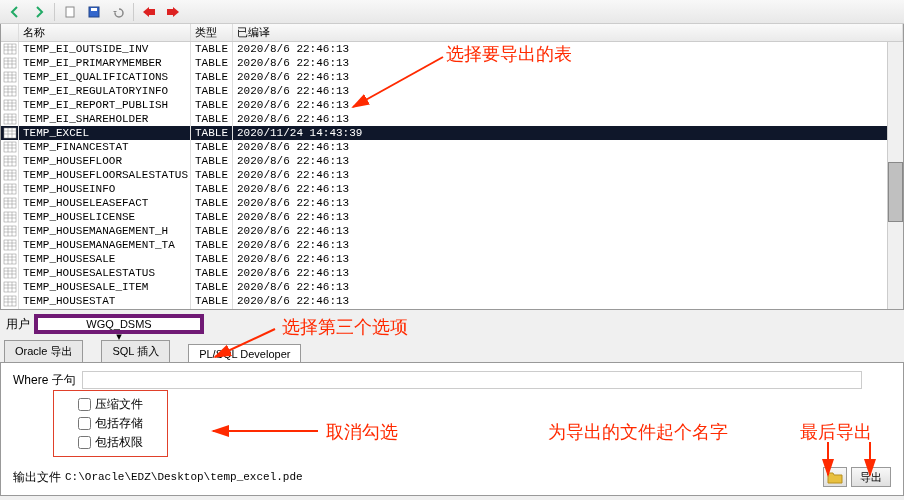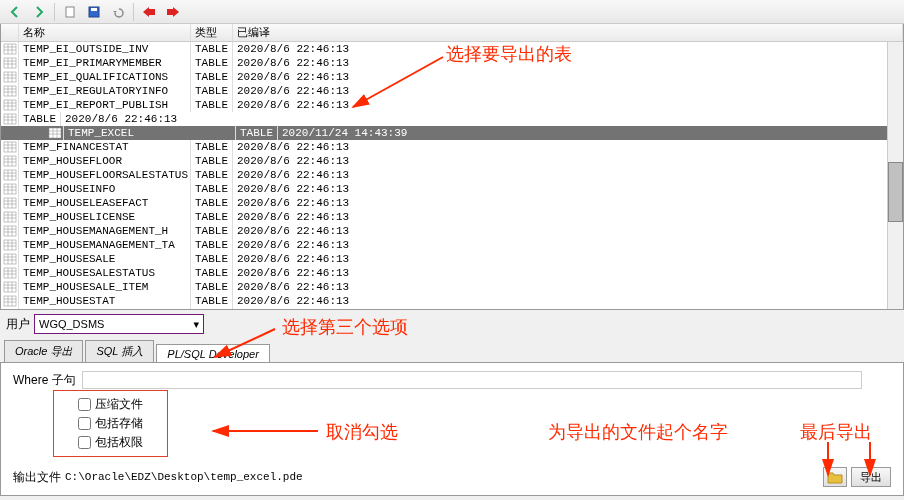--- a/index.html
+++ b/index.html
@@ -8,30 +8,30 @@
 .toolbar-btn { width: 22px; height: 20px; display: flex; align-items: center; justify-content: center; cursor: pointer; }
 .tb-sep { width: 1px; height: 18px; background: #ccc; margin: 0 2px; }
 .table-container { height: 286px; overflow-y: auto; background: #fff; border: 1px solid #999; border-top: none; position: relative; }
 .table-header { display: flex; background: linear-gradient(#fafafa,#eaeaea); border-bottom: 1px solid #ccc; font-size: 11px; height: 18px; position: sticky; top: 0; }
 .th, .td { padding: 1px 4px; border-right: 1px solid #ddd; overflow: hidden; white-space: nowrap; font-family: "Courier New", monospace; font-size: 11px; }
 .col-icon { width: 18px; flex-shrink: 0; padding: 0; display: flex; align-items: center; justify-content: center; }
 .col-name { width: 172px; flex-shrink: 0; }
 .col-type { width: 42px; flex-shrink: 0; }
 .col-date { flex: 1; }
 .table-row { display: flex; height: 14px; align-items: stretch; font-size: 11px; cursor: default; }
-.table-row.selected { background: #737373; color: #fff; padding-left: 45px; }
+.table-row.selected { background: #0f172a; color: #fff; }
 .row-icon { width: 14px; height: 12px; }
 .row-icon svg { width: 14px; height: 12px; }
 .scrollbar-track { position: absolute; right: 0; top: 18px; bottom: 0; width: 16px; background: #f0f0f0; border-left: 1px solid #ccc; }
 .scrollbar-thumb { background: #c0c0c0; border: 1px solid #888; height: 60px; margin-top: 120px; }
 .user-row { display: flex; align-items: center; padding: 4px 6px; height: 28px; background: #f0f0f0; }
 .user-label { font-size: 12px; margin-right: 4px; }
-.user-select { width: 170px; height: 20px; font-size: 11px; border: 1px solid #701a75; background: #fff; padding: 0 4px; display: flex; align-items: center; justify-content: space-between; }
+.user-select { width: 170px; height: 20px; font-size: 11px; border: 4px solid #701a75; background: #fff; padding: 0 4px; display: flex; align-items: center; justify-content: space-between; flex-direction: column; }
 .tabs-row { display: flex; height: 24px; background: #f0f0f0; padding-left: 4px; align-items: flex-end; }
-.tab { padding: 3px 10px; font-size: 11px; border: 1px solid #999; border-bottom: none; background: #e8e8e8; margin-right: 2px; cursor: pointer; font-style: italic; }
+.tab { padding: 3px 10px; font-size: 11px; border: 1px solid #999; border-bottom: none; background: #e8e8e8; margin-right: 18px; cursor: pointer; }
 .tab.active { background: #fff; position: relative; top: 1px; }
 .tab-content { background: #fff; border: 1px solid #999; height: 134px; padding: 8px 12px; position: relative; }
 .where-row { display: flex; align-items: center; margin-bottom: 1px; }
 .where-label { font-size: 12px; margin-right: 6px; }
 .where-input { flex: 0 0 780px; height: 18px; border: 1px solid #ccc; }
 .checks-box { border: 1px solid #e0402a; padding: 4px 24px; display: inline-block; margin-left: 40px; }
 .check-row { display: flex; align-items: center; gap: 4px; padding: 1px 0; font-size: 12px; }
 .check-row input { width: 13px; height: 13px; }
 .output-row { display: flex; align-items: center; margin-top: 10px; }
 .output-label { font-size: 12px; margin-right: 4px; }
@@ -168,20 +168,21 @@
       <div class="table-row">
         <div class="td col-icon">
           <span class="row-icon"><svg viewBox="0 0 14 12">
               <rect x="1" y="1" width="12" height="10" fill="#fff" stroke="#888" stroke-width="0.5"></rect>
               <line x1="1" y1="4" x2="13" y2="4" stroke="#888" stroke-width="0.5"></line>
               <line x1="1" y1="7" x2="13" y2="7" stroke="#888" stroke-width="0.5"></line>
               <line x1="5" y1="1" x2="5" y2="11" stroke="#888" stroke-width="0.5"></line>
               <line x1="9" y1="1" x2="9" y2="11" stroke="#888" stroke-width="0.5"></line>
             </svg></span>
         </div>
+        <div class="td col-name">TEMP_EI_SHAREHOLDER</div>
         <div class="td col-type">TABLE</div>
         <div class="td col-date">2020/8/6 22:46:13</div>
       </div>
       <div class="table-row selected">
         <div class="td col-icon">
           <span class="row-icon"><svg viewBox="0 0 14 12">
               <rect x="1" y="1" width="12" height="10" fill="#fff" stroke="#888" stroke-width="0.5"></rect>
               <line x1="1" y1="4" x2="13" y2="4" stroke="#888" stroke-width="0.5"></line>
               <line x1="1" y1="7" x2="13" y2="7" stroke="#888" stroke-width="0.5"></line>
               <line x1="5" y1="1" x2="5" y2="11" stroke="#888" stroke-width="0.5"></line>

